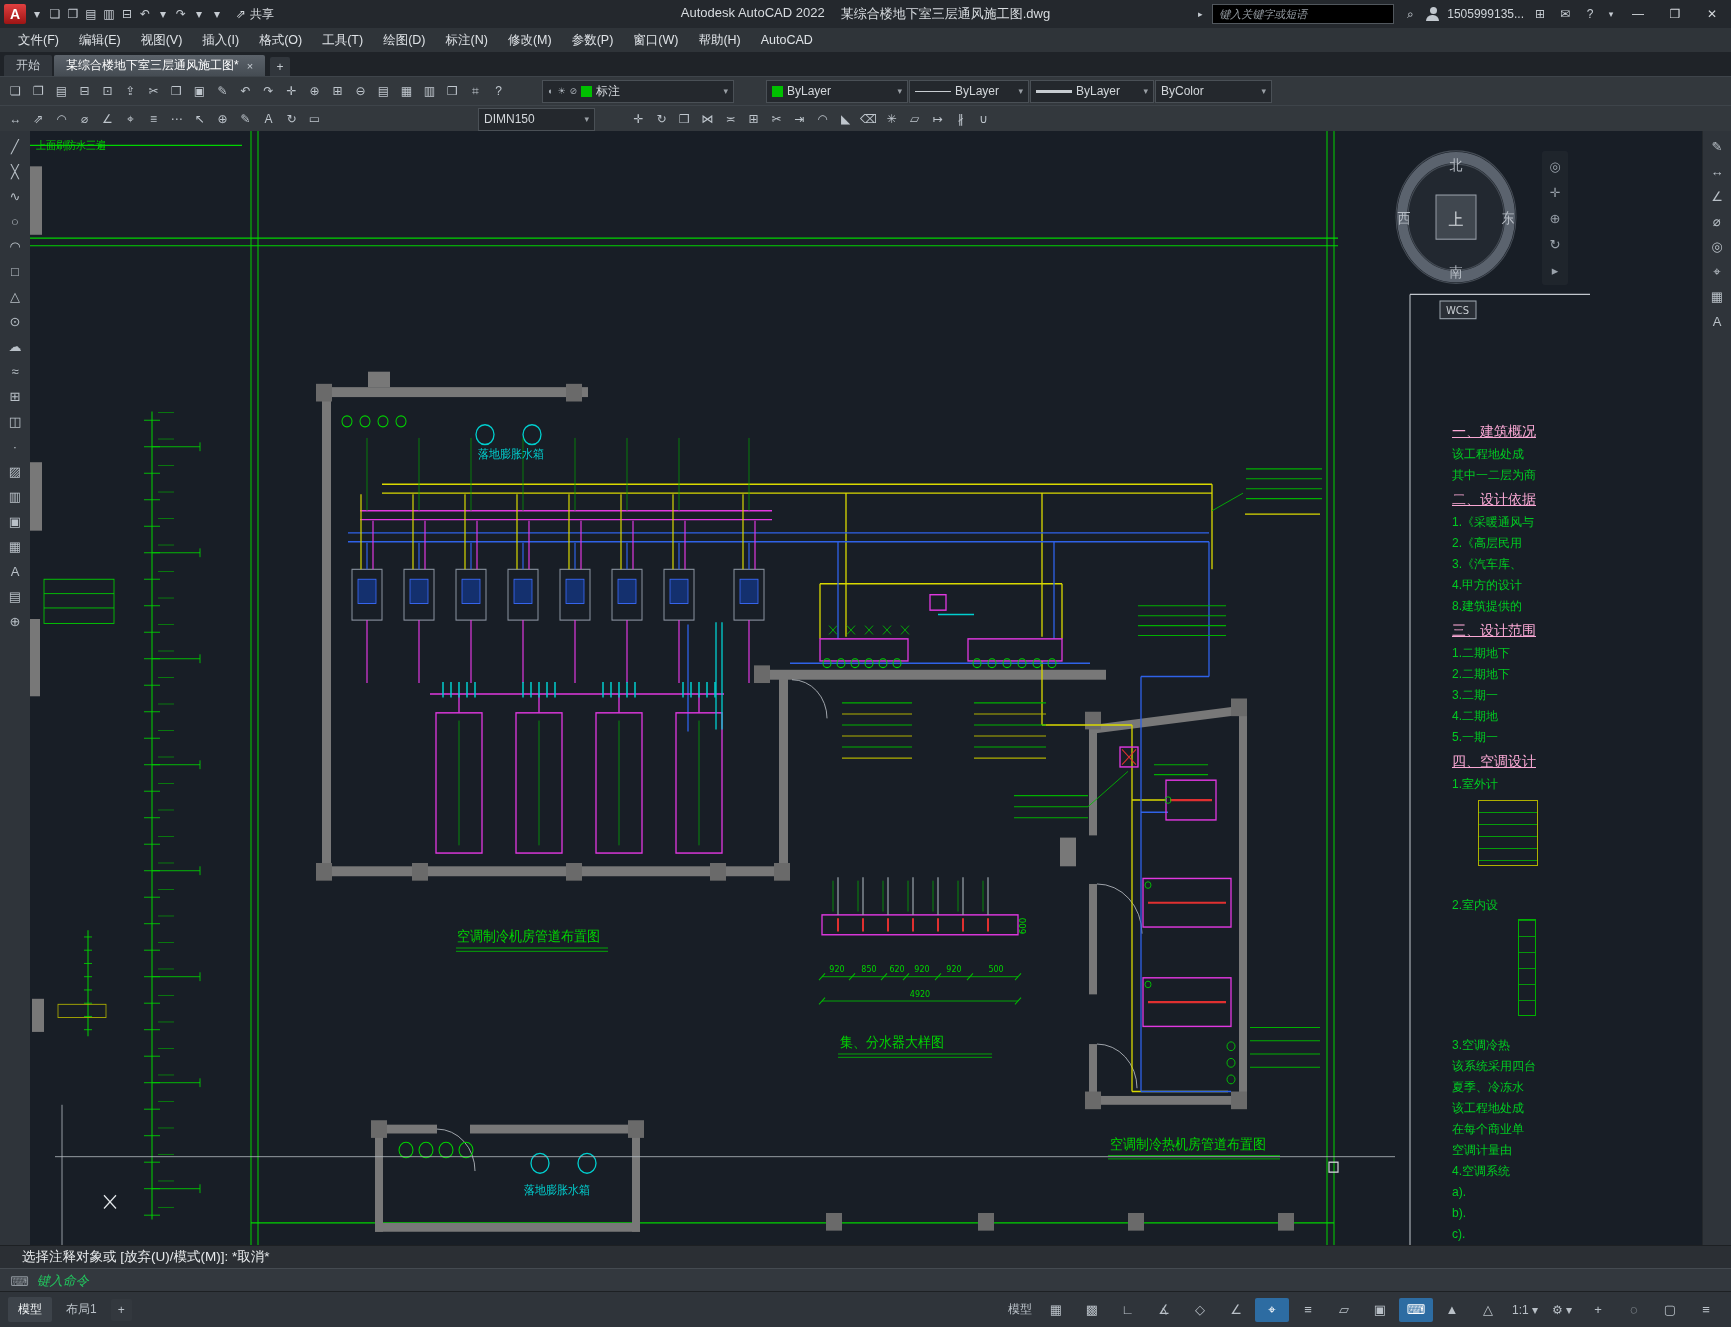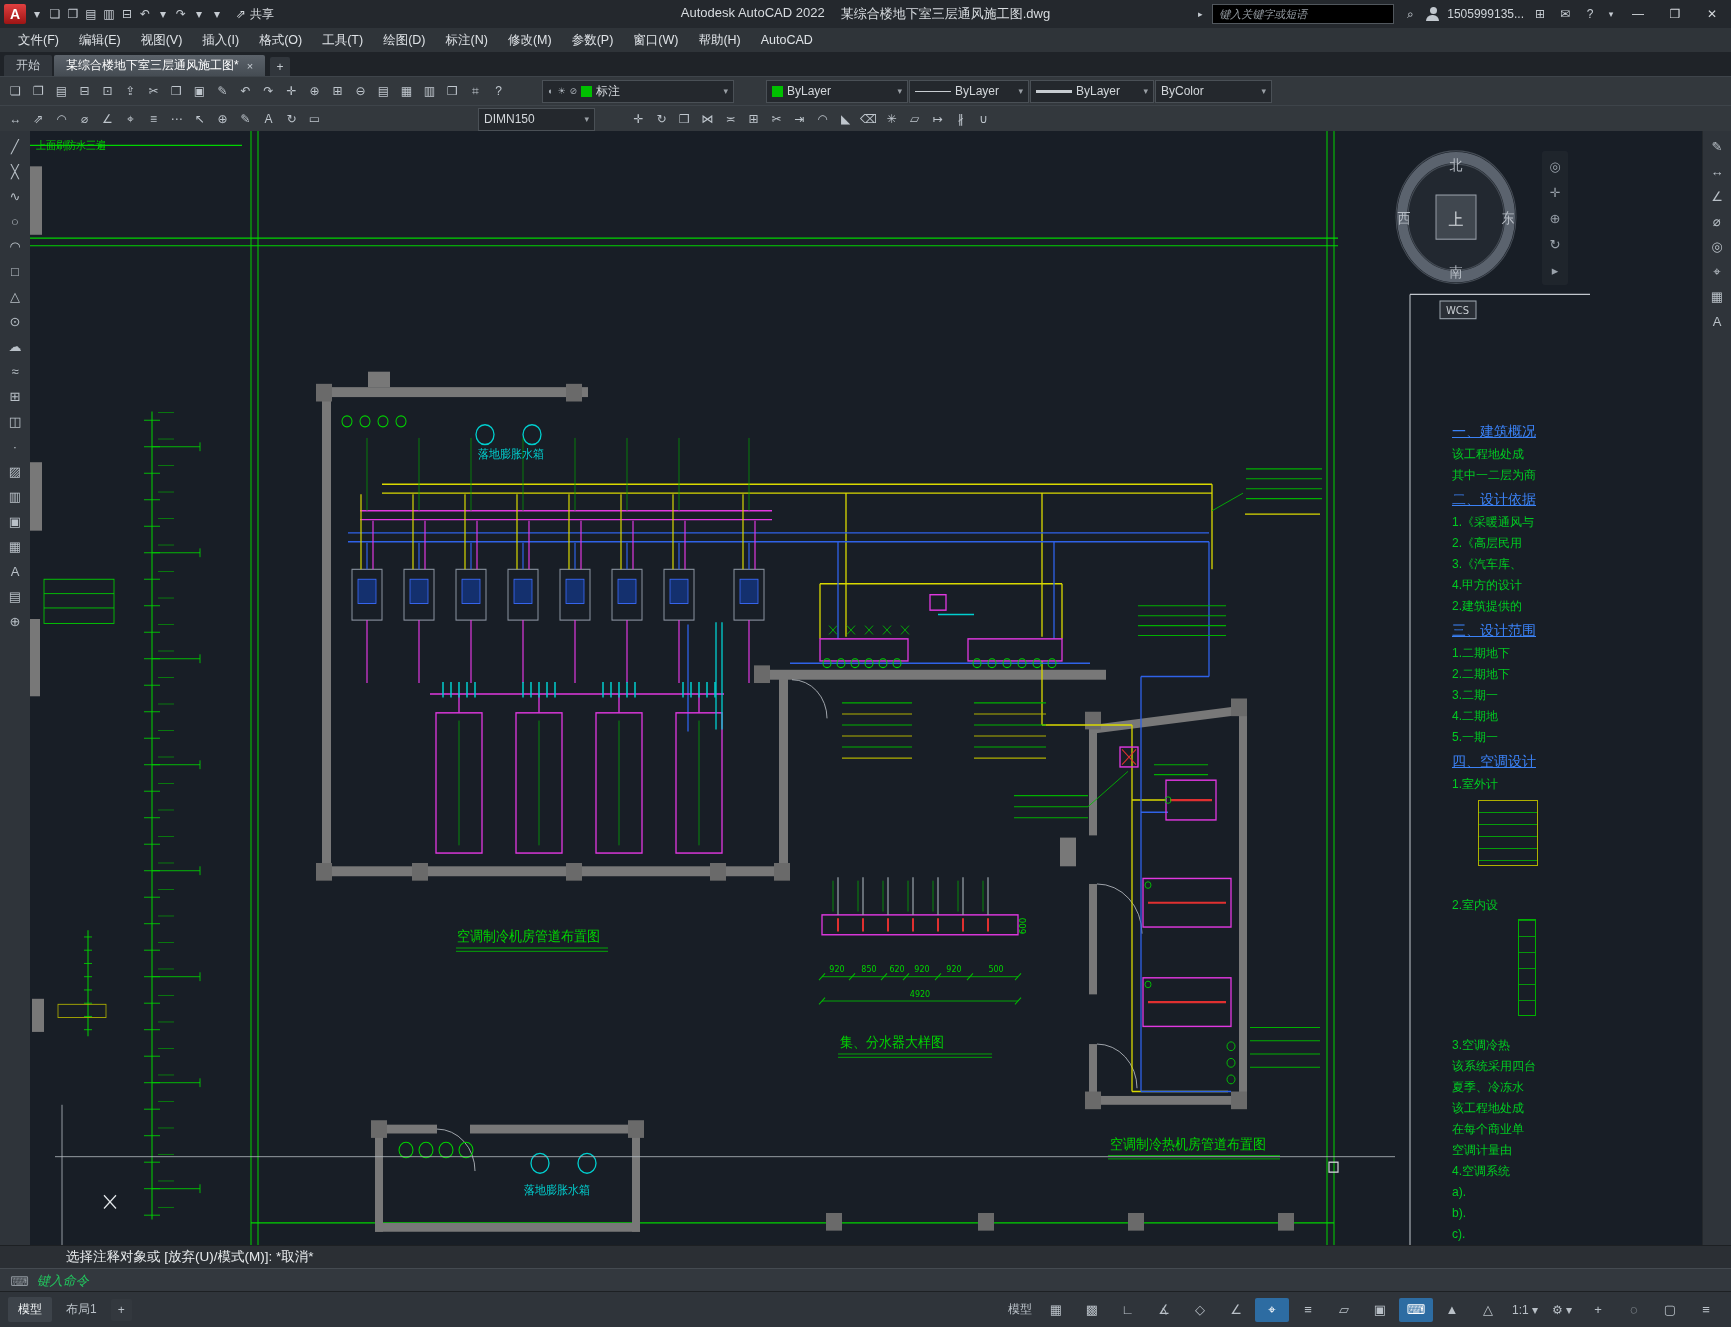--- a/index.html
+++ b/index.html
@@ -63,34 +63,34 @@
   .palette.left{left:0;border-right:1px solid #24282c;}
   .palette.right{right:0;width:28px;border-left:1px solid #24282c;}
   .pic{width:24px;height:23px;display:flex;align-items:center;justify-content:center;
        font-size:13px;color:#b9c0c7;}
   #canvas{position:absolute;left:30px;right:28px;top:0;bottom:0;background:#181e26;overflow:hidden;}
   #canvas svg{position:absolute;left:0;top:0;width:100%;height:100%;}
   svg text{font-family:"DejaVu Sans",sans-serif;}
   
   .notes{position:absolute;left:1422px;top:287px;width:90px;overflow:hidden;color:#00cc22;
          font-size:12px;line-height:21px;white-space:nowrap;}
-  .nline.h{color:#3b82f6;font-size:14px;line-height:26px;text-decoration:underline;}
+  .nline.h{color:#f9a8d4;font-size:14px;line-height:26px;text-decoration:underline;}
   .nline.sp1{margin-top:100px;}
   .nline.sp2{margin-top:119px;}
   .pbox{position:absolute;left:1448px;top:669px;width:58px;height:64px;border:1px solid #b0b000;
         background:repeating-linear-gradient(180deg,transparent 0 11px,rgba(0,200,0,.75) 11px 12px);}
   .lbox{position:absolute;left:1488px;top:788px;width:16px;height:95px;border:1px solid #00b000;
         background:repeating-linear-gradient(180deg,rgba(0,200,0,.7) 0 1px,transparent 1px 16px);}
   .navbar{position:absolute;left:1512px;top:20px;display:flex;flex-direction:column;gap:6px;
           background:rgba(43,48,55,.4);padding:5px 3px;border-radius:3px;}
   .navi{width:20px;height:20px;display:flex;align-items:center;justify-content:center;
         color:#9aa2ab;font-size:13px;}
   
   .cmd{position:absolute;left:0;right:0;top:1245px;height:47px;background:#2b2f34;border-top:1px solid #1d2023;}
-  .cmd-hist{height:22px;display:flex;align-items:center;padding:0 22px;color:#e8ebed;font-size:13.5px;margin-left:44px;}
+  .cmd-hist{height:22px;display:flex;align-items:center;padding:0 22px;color:#e8ebed;font-size:13.5px;}
   .cmd-input{height:24px;background:#33383e;border-top:1px solid #454b51;display:flex;
              align-items:center;gap:8px;padding:0 10px;}
   .cmd-ic{color:#8f969d;font-size:13px;}
   .cmd-prompt{color:#22c55e;font-style:italic;font-size:13px;}
   
   .statusbar{position:absolute;left:0;right:0;bottom:0;height:35px;background:#2f343a;
              border-top:1px solid #1d2023;display:flex;align-items:center;padding:0 8px;gap:4px;}
   .ltab{padding:4px 10px;color:#b9c0c7;font-size:12px;border-radius:2px;}
   .ltab.active{background:#3d434a;color:#eef1f3;}
   .ltab.add{padding:4px 7px;background:#33383e;}
@@ -612,21 +612,21 @@
       <div class="notes">
 
       <div class="nline h">一、建筑概况</div>
           <div class="nline">该工程地处成</div>
           <div class="nline">其中一二层为商</div>
           <div class="nline h">二、设计依据</div>
           <div class="nline">1.《采暖通风与</div>
           <div class="nline">2.《高层民用</div>
           <div class="nline">3.《汽车库、</div>
           <div class="nline">4.甲方的设计</div>
-          <div class="nline">2.建筑提供的</div>
+          <div class="nline">8.建筑提供的</div>
           <div class="nline h">三、设计范围</div>
           <div class="nline">1.二期地下</div>
           <div class="nline">2.二期地下</div>
           <div class="nline">3.二期一</div>
           <div class="nline">4.二期地</div>
           <div class="nline">5.一期一</div>
           <div class="nline h">四、空调设计</div>
           <div class="nline">1.室外计</div>
           <div class="nline sp1">2.室内设</div>
           <div class="nline sp2">3.空调冷热</div>

